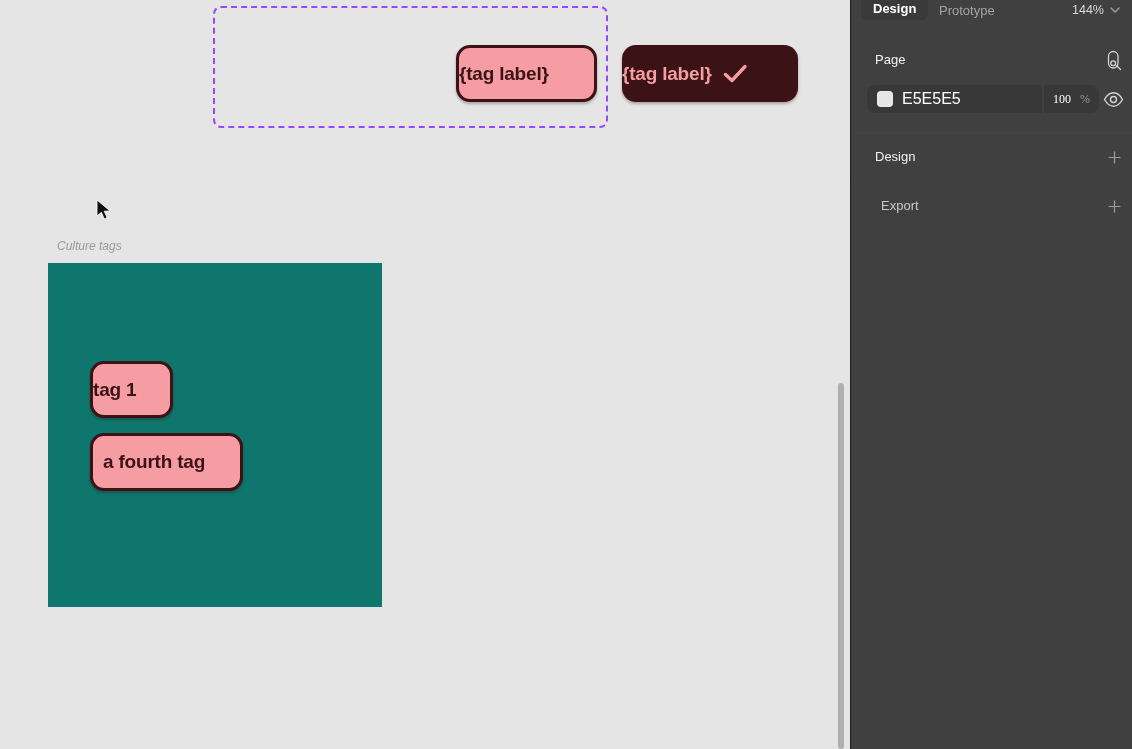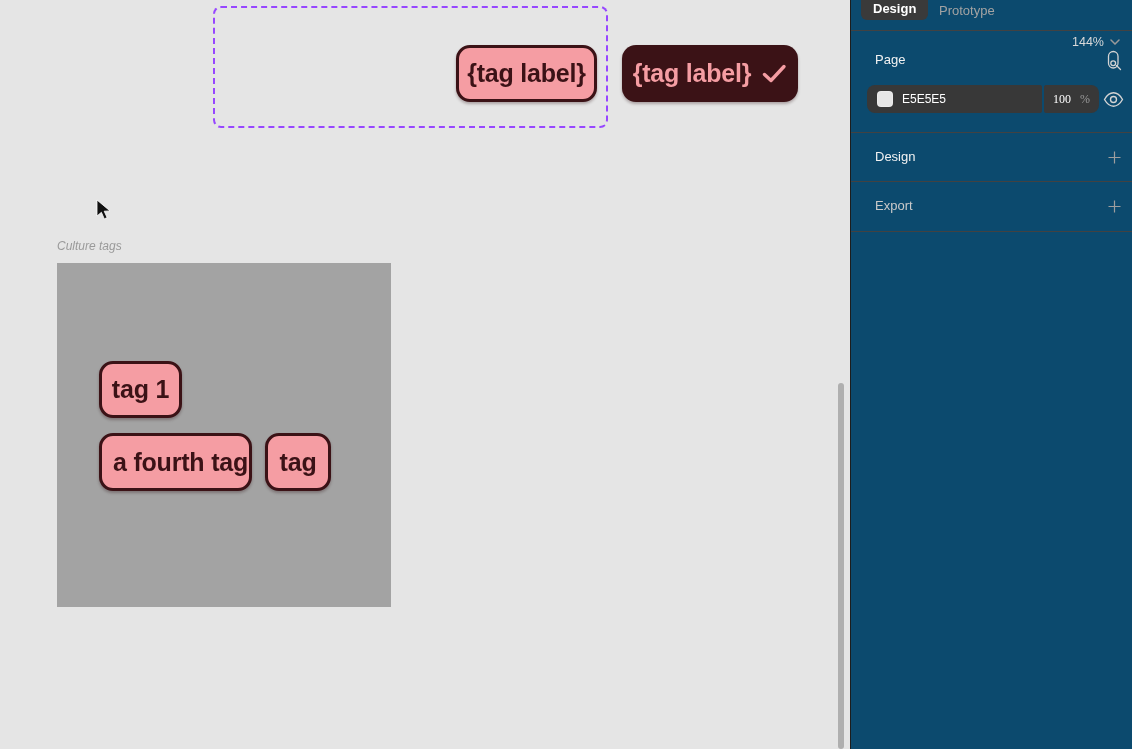--- a/index.html
+++ b/index.html
@@ -5,77 +5,77 @@
   * { margin:0; padding:0; box-sizing:border-box; }
   html,body { width:1132px; height:749px; overflow:hidden; font-family:"Liberation Sans", sans-serif; }
   .stage { position:relative; width:1132px; height:749px; background:#E5E5E5; }
 
   
   .canvas { position:absolute; left:0; top:0; width:850px; height:749px; background:#E5E5E5; }
 
   .component-set { position:absolute; left:213px; top:6px; width:395px; height:122px;
     border:2px dashed #9747FF; border-radius:8px; }
 
-  .tag { display:flex; align-items:center; justify-content:center;
-    font-weight:700; font-size:25px; letter-spacing:-0.2px; color:#3B1216;
+  .tag { display:flex; align-items:center; 
+    font-weight:700; font-size:19px; letter-spacing:-0.2px; color:#3B1216;
     background:#F59DA3; border:3px solid #3B1216; border-radius:14px;
     box-shadow:0 2px 3px rgba(40,10,12,0.3); }
   .tag.dark { background:#3B1216; border:none; color:#F59DA3; gap:11px; }
 
   .tag-variant-default { position:absolute; left:241px; top:37px; width:141px; height:57px; }
   .tag-variant-selected { position:absolute; left:407px; top:37px; width:176px; height:57px; }
 
   .frame-title { position:absolute; left:57px; top:239px; font-size:12px; color:#9A9A9A;font-style:italic; }
-  .culture-frame { position:absolute; left:57px; top:263px; width:334px; height:344px; background:#a3a3a3; }
+  .culture-frame { position:absolute; left:48px; top:263px; width:334px; height:344px; background:#0f766e; }
   .chip-1 { position:absolute; left:42px;  top:98px;  width:83px;  height:57px; }
   .chip-2 { position:absolute; left:139px; top:98px;  width:152px; height:57px; }
   .chip-3 { position:absolute; left:42px;  top:170px; width:153px; height:58px;padding-left:10px; }
   .chip-4 { position:absolute; left:208px; top:170px; width:66px;  height:58px; }
 
   .cursor { position:absolute; left:95px; top:199px; width:17px; height:23px; }
 
   .canvas-scrollbar { position:absolute; left:838px; top:383px; width:6px; height:366px;
     background:#AFAFAF; border-radius:3px; }
 
   
   .panel { position:absolute; left:850px; top:0; width:282px; height:749px;
-    background:#0c4a6e; color:#FFFFFF; border-left:1px solid #1D1D1D; }
+    background:#404040; color:#FFFFFF; border-left:1px solid #1D1D1D; }
 
   .tabbar { position:relative; height:31px; border-bottom:1px solid #424242; }
   .tab-design { position:absolute; left:10px; top:-9px; height:29px; padding:0 12px 4px 12px;
     display:flex; align-items:flex-end; background:#3A3A3A; border-radius:6px;
     color:#FFFFFF; font-size:13px; font-weight:700; }
   .tab-prototype { position:absolute; left:88px; top:3px; font-size:13px; color:#A3A3A3;text-align:center; }
-  .zoom-control { position:absolute; right:12px; top:3px; display:flex; align-items:center; gap:6px;margin-top:32px; }
+  .zoom-control { position:absolute; right:12px; top:3px; display:flex; align-items:center; gap:6px; }
   .zoom-label { font-size:12.5px; color:#D9D9D9; }
 
   .page-row { position:relative; height:26px; margin-top:17px; }
   .section-label { position:absolute; left:24px; top:4px; font-size:13px; font-weight:500; color:#F2F2F2; }
   .icon-btn { position:absolute; right:7px; top:0; width:24px; height:24px;
     display:flex; align-items:center; justify-content:center; background:none; border:none; cursor:pointer; }
 
   .fill-row { position:absolute; left:16px; top:85px; width:232px; height:28px; }
   .fill-hex-seg { position:absolute; left:0; top:0; width:175px; height:28px; background:#383838;
     border-radius:8px 2px 2px 8px; display:flex; align-items:center; }
   .fill-swatch { width:16px; height:16px; margin-left:10px; border-radius:4px;
     background:#E6E6E6; border:1px solid rgba(255,255,255,0.25); }
-  .fill-hex-text { margin-left:9px; font-size:12px; color:#FFFFFF; }
+  .fill-hex-text { margin-left:9px; font-size:16px; color:#FFFFFF; }
   .fill-op-seg { position:absolute; left:177px; top:0; width:55px; height:28px; background:#383838;
     border-radius:2px 8px 8px 2px; display:flex; align-items:center; justify-content:space-between; padding:0 9px;font-family:Liberation Serif, serif; }
   .fill-op-val { font-size:12px; color:#FFFFFF; }
   .fill-op-unit { font-size:12px; color:#9A9A9A; }
   .eye-btn { position:absolute; right:-26px; top:5px; width:24px; height:18px;
     display:flex; align-items:center; justify-content:center; background:none; border:none; cursor:pointer; }
 
   .sep { position:absolute; left:0; width:282px; height:1px; background:#424242; }
   .sep-1 { top:132px; } .sep-2 { top:181px; } .sep-3 { top:231px; }
 
   .styles-row { position:absolute; left:0; top:145px; width:282px; height:26px; }
   .export-row { position:absolute; left:0; top:194px; width:282px; height:26px; }
-  .export-row .section-label { color:#C9C9C9; }
+  .export-row .section-label { color:#C9C9C9;margin-left:6px; }
 </style>
 </head>
 <body>
 
 <div class="stage">
 
   <div class="canvas">
 
     <div class="component-set">
       <div class="tag tag-variant-default">
@@ -92,23 +92,20 @@
     </div>
 
     <div class="frame-title">Culture tags</div>
 
     <div class="culture-frame">
       <div class="tag chip-1">
           <span>tag 1</span>
         </div>
       <div class="tag chip-3">
           <span>a fourth tag</span>
-        </div>
-      <div class="tag chip-4">
-          <span>tag</span>
         </div>
     </div>
 
     <div class="cursor">
       <svg width="17" height="23" viewBox="0 0 17 23">
         <path d="M2,1 L2,17 L6.4,13.3 L9.3,19.9 L12.1,18.6 L9.2,12.2 L15,11.9 Z" fill="#111111" stroke="#FFFFFF" stroke-width="0.8"></path>
       </svg>
     </div>
 
     <div class="canvas-scrollbar"></div>

